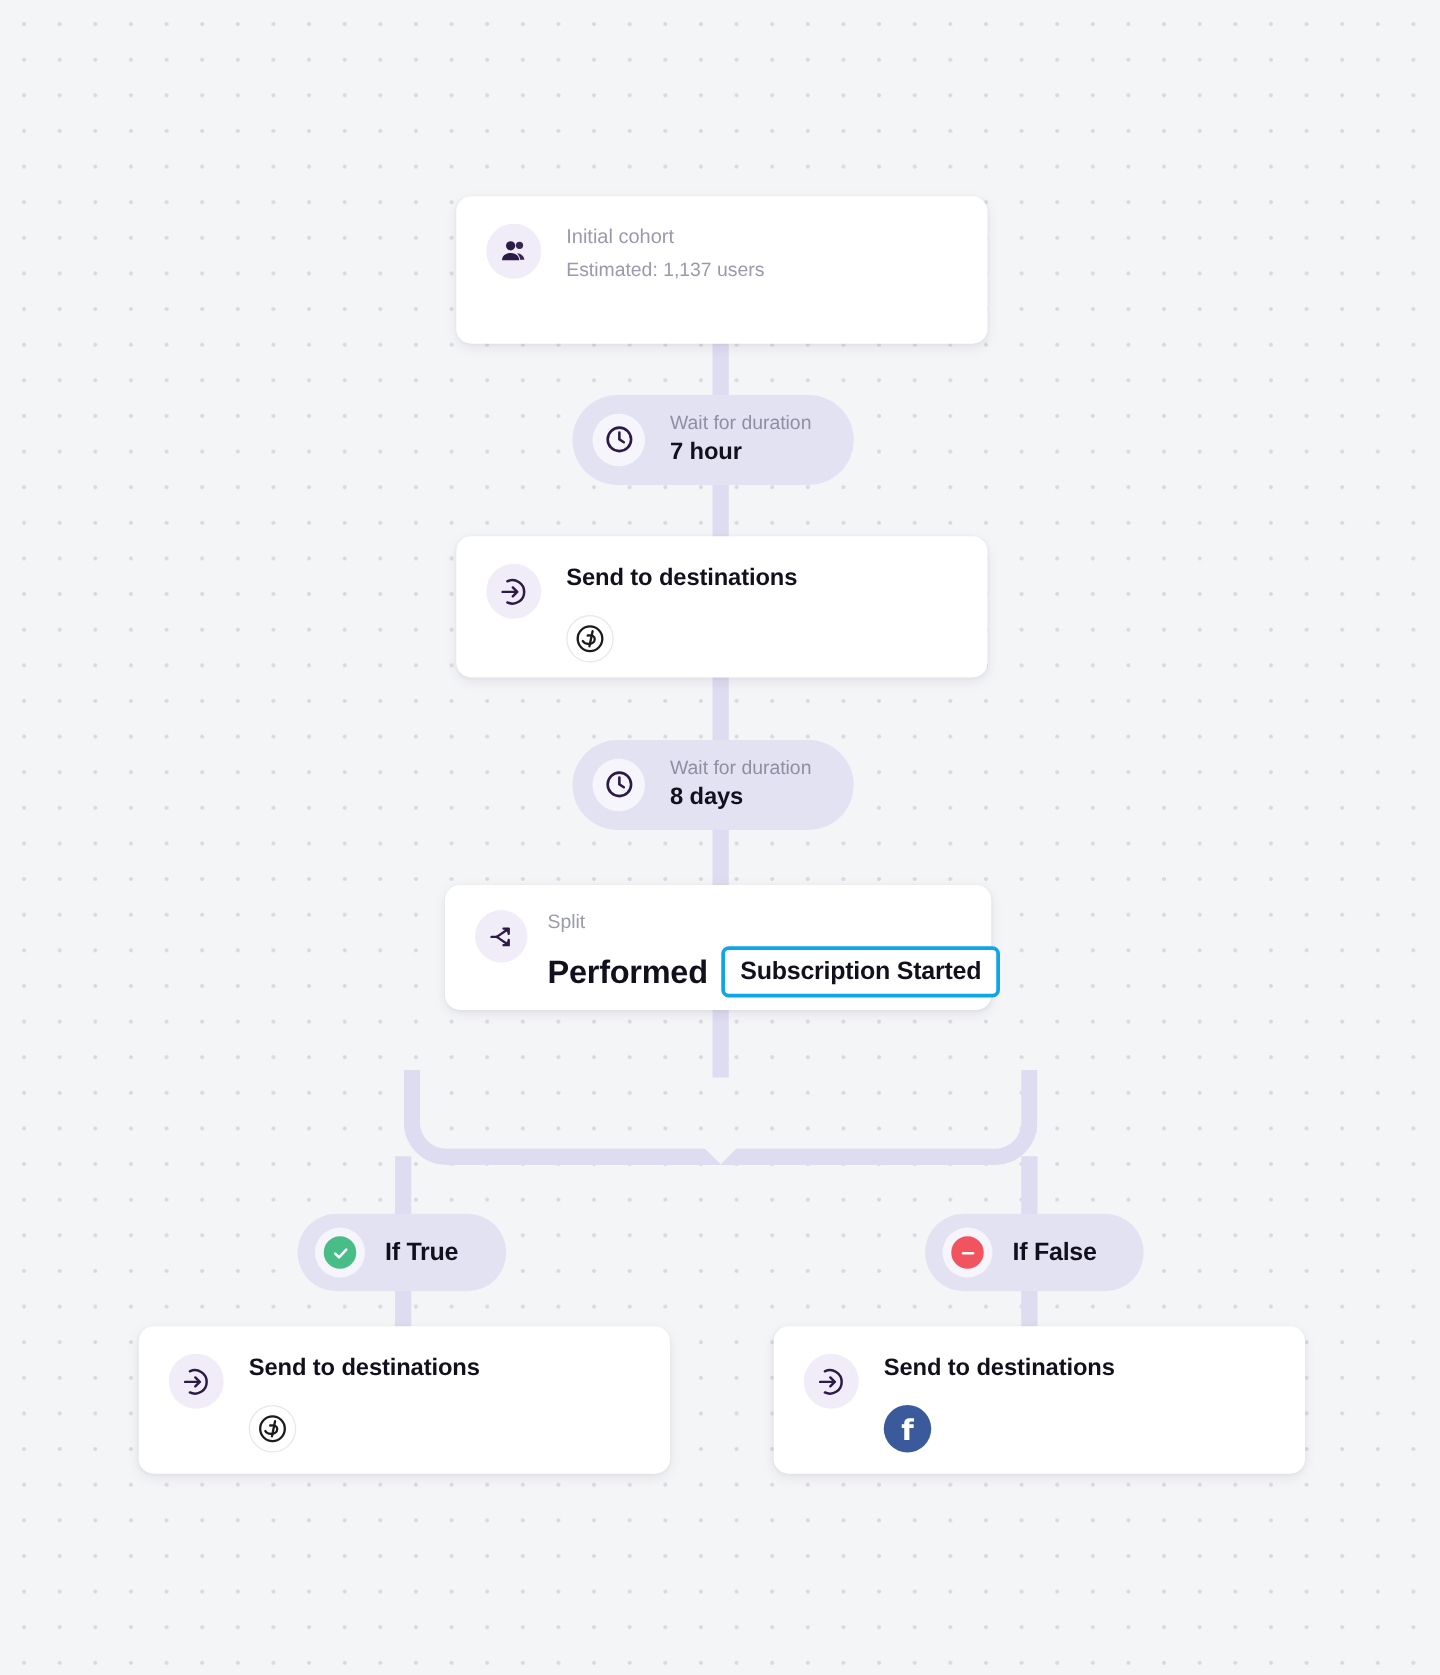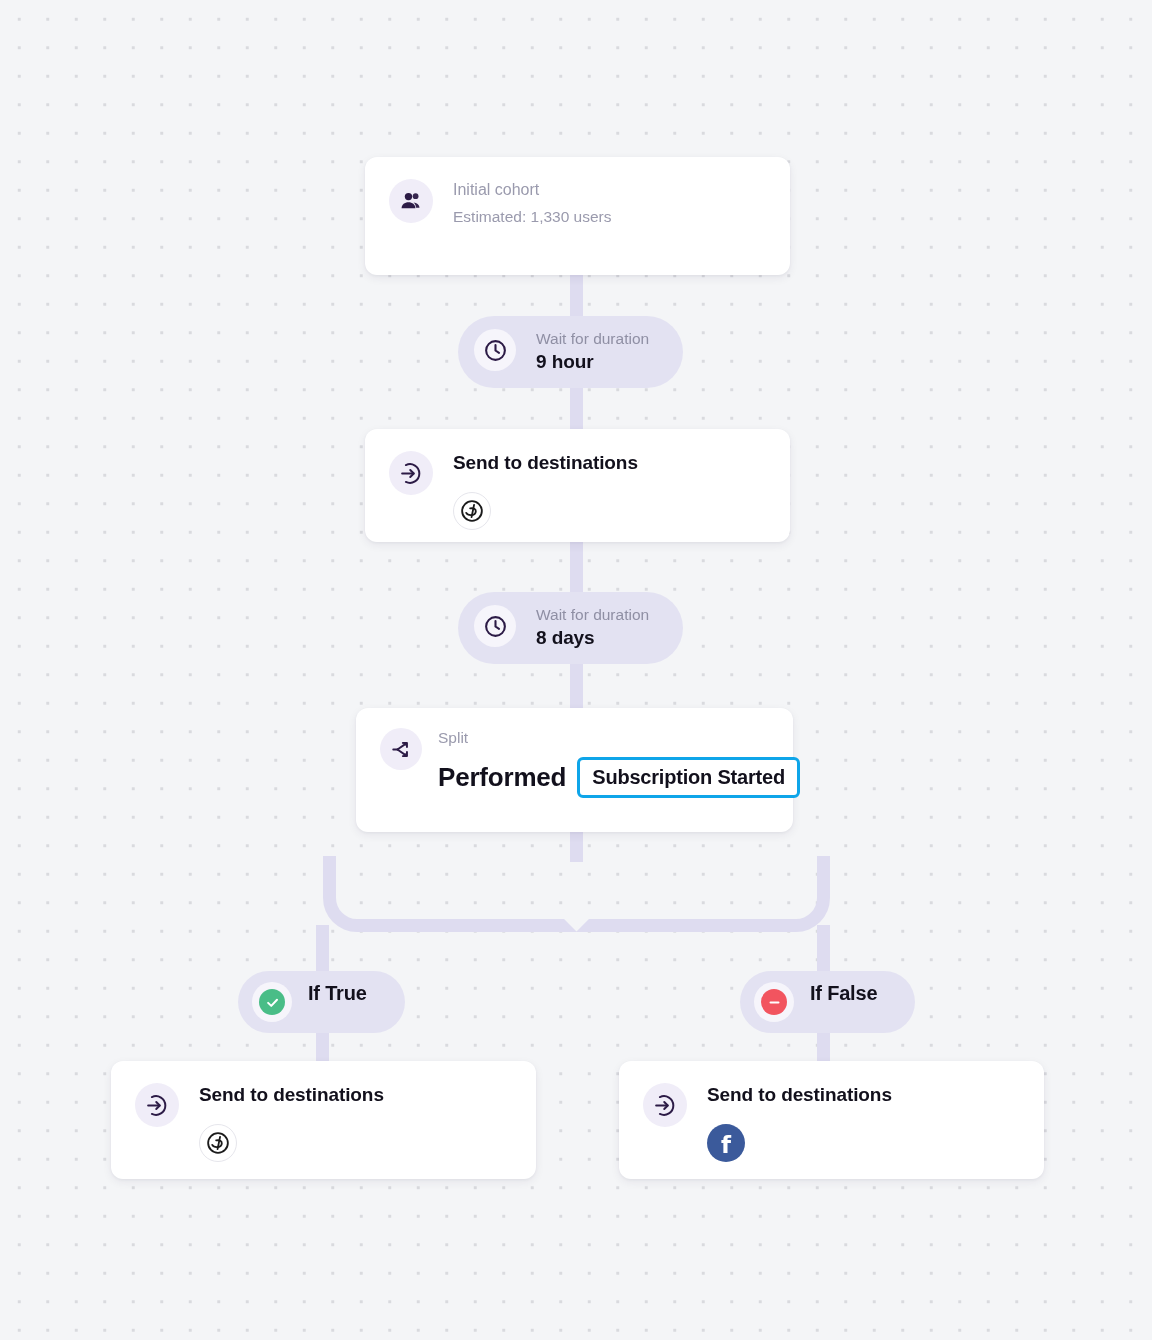--- a/index.html
+++ b/index.html
@@ -88,21 +88,21 @@
     margin-top: 6px;
   }
 
   
   .node-pill {
     position: absolute;
     z-index: 3;
     background: #e3e2f2;
     border-radius: 999px;
     display: flex;
-    align-items: flex-start;
+    align-items: center;
     padding: 13px 34px 13px 16px;
   }
   .pill-icon {
     flex: 0 0 auto;
     width: 42px;
     height: 42px;
     border-radius: 50%;
     background: #f6f5fb;
     display: flex;
     align-items: center;
@@ -242,34 +242,34 @@
     <div class="node-icon">
       <svg width="24" height="24" viewBox="0 0 24 24" fill="#2c1b46">
         <circle cx="9.5" cy="7.6" r="3.7"></circle>
         <path d="M2.6 19.2c0-3.6 3.1-5.9 6.9-5.9s6.9 2.3 6.9 5.9z"></path>
         <circle cx="16.6" cy="7.2" r="2.9" opacity="0.95"></circle>
         <path d="M14.6 13.6c3.1.2 5.6 2.1 5.9 5.1h-3.4c-.2-2-1.1-3.7-2.5-5.1z" opacity="0.95"></path>
       </svg>
     </div>
     <div class="node-body">
       <div class="node-kicker">Initial cohort</div>
-      <div class="node-sub">Estimated: 1,330 users</div>
+      <div class="node-sub">Estimated: 1,137 users</div>
     </div>
   </div>
 
   <div class="node-pill" style="left:458px; top:316px;">
     <div class="pill-icon">
       <svg width="25" height="25" viewBox="0 0 24 24" fill="none" stroke="#2c1b46" stroke-width="2" stroke-linecap="round">
         <circle cx="12" cy="12" r="9"></circle>
         <path d="M12 6.8V12l3.4 2.2"></path>
       </svg>
     </div>
     <div class="pill-body">
       <div class="pill-kicker">Wait for duration</div>
-      <div class="pill-title">9 hour</div>
+      <div class="pill-title">7 hour</div>
     </div>
   </div>
 
   <div class="node-card" style="left:365px; top:429px; width:425px; height:113px;">
     <div class="node-icon">
       <svg width="25" height="25" viewBox="0 0 24 24" fill="none" stroke="#2c1b46" stroke-width="1.9" stroke-linecap="round" stroke-linejoin="round">
         <path d="M6.6 20.1a9 9 0 1 0 0-16.2"></path>
         <path d="M3 12h11"></path>
         <path d="M10.8 8.6 14.2 12l-3.4 3.4"></path>
       </svg>
@@ -294,21 +294,21 @@
         <circle cx="12" cy="12" r="9"></circle>
         <path d="M12 6.8V12l3.4 2.2"></path>
       </svg>
     </div>
     <div class="pill-body">
       <div class="pill-kicker">Wait for duration</div>
       <div class="pill-title">8 days</div>
     </div>
   </div>
 
-  <div class="node-card" style="left:356px; top:708px; width:437px; height:124px; padding:20px 24px;">
+  <div class="node-card" style="left:356px; top:708px; width:437px; height:100px; padding:20px 24px;">
     <div class="node-icon" style="width:42px; height:42px; margin-right:16px;">
       <svg width="23" height="23" viewBox="0 0 24 24" fill="none" stroke="#2c1b46" stroke-width="2" stroke-linecap="round" stroke-linejoin="round">
         <path d="M3.4 12h4.4"></path>
         <path d="M7.8 12 17 5.6"></path>
         <path d="M7.8 12 17 18.4"></path>
         <path d="M13.4 5.1h4.3v4.3" fill="#2c1b46"></path>
         <path d="M13.4 18.9h4.3v-4.3" fill="#2c1b46"></path>
       </svg>
     </div>
     <div class="node-body">

